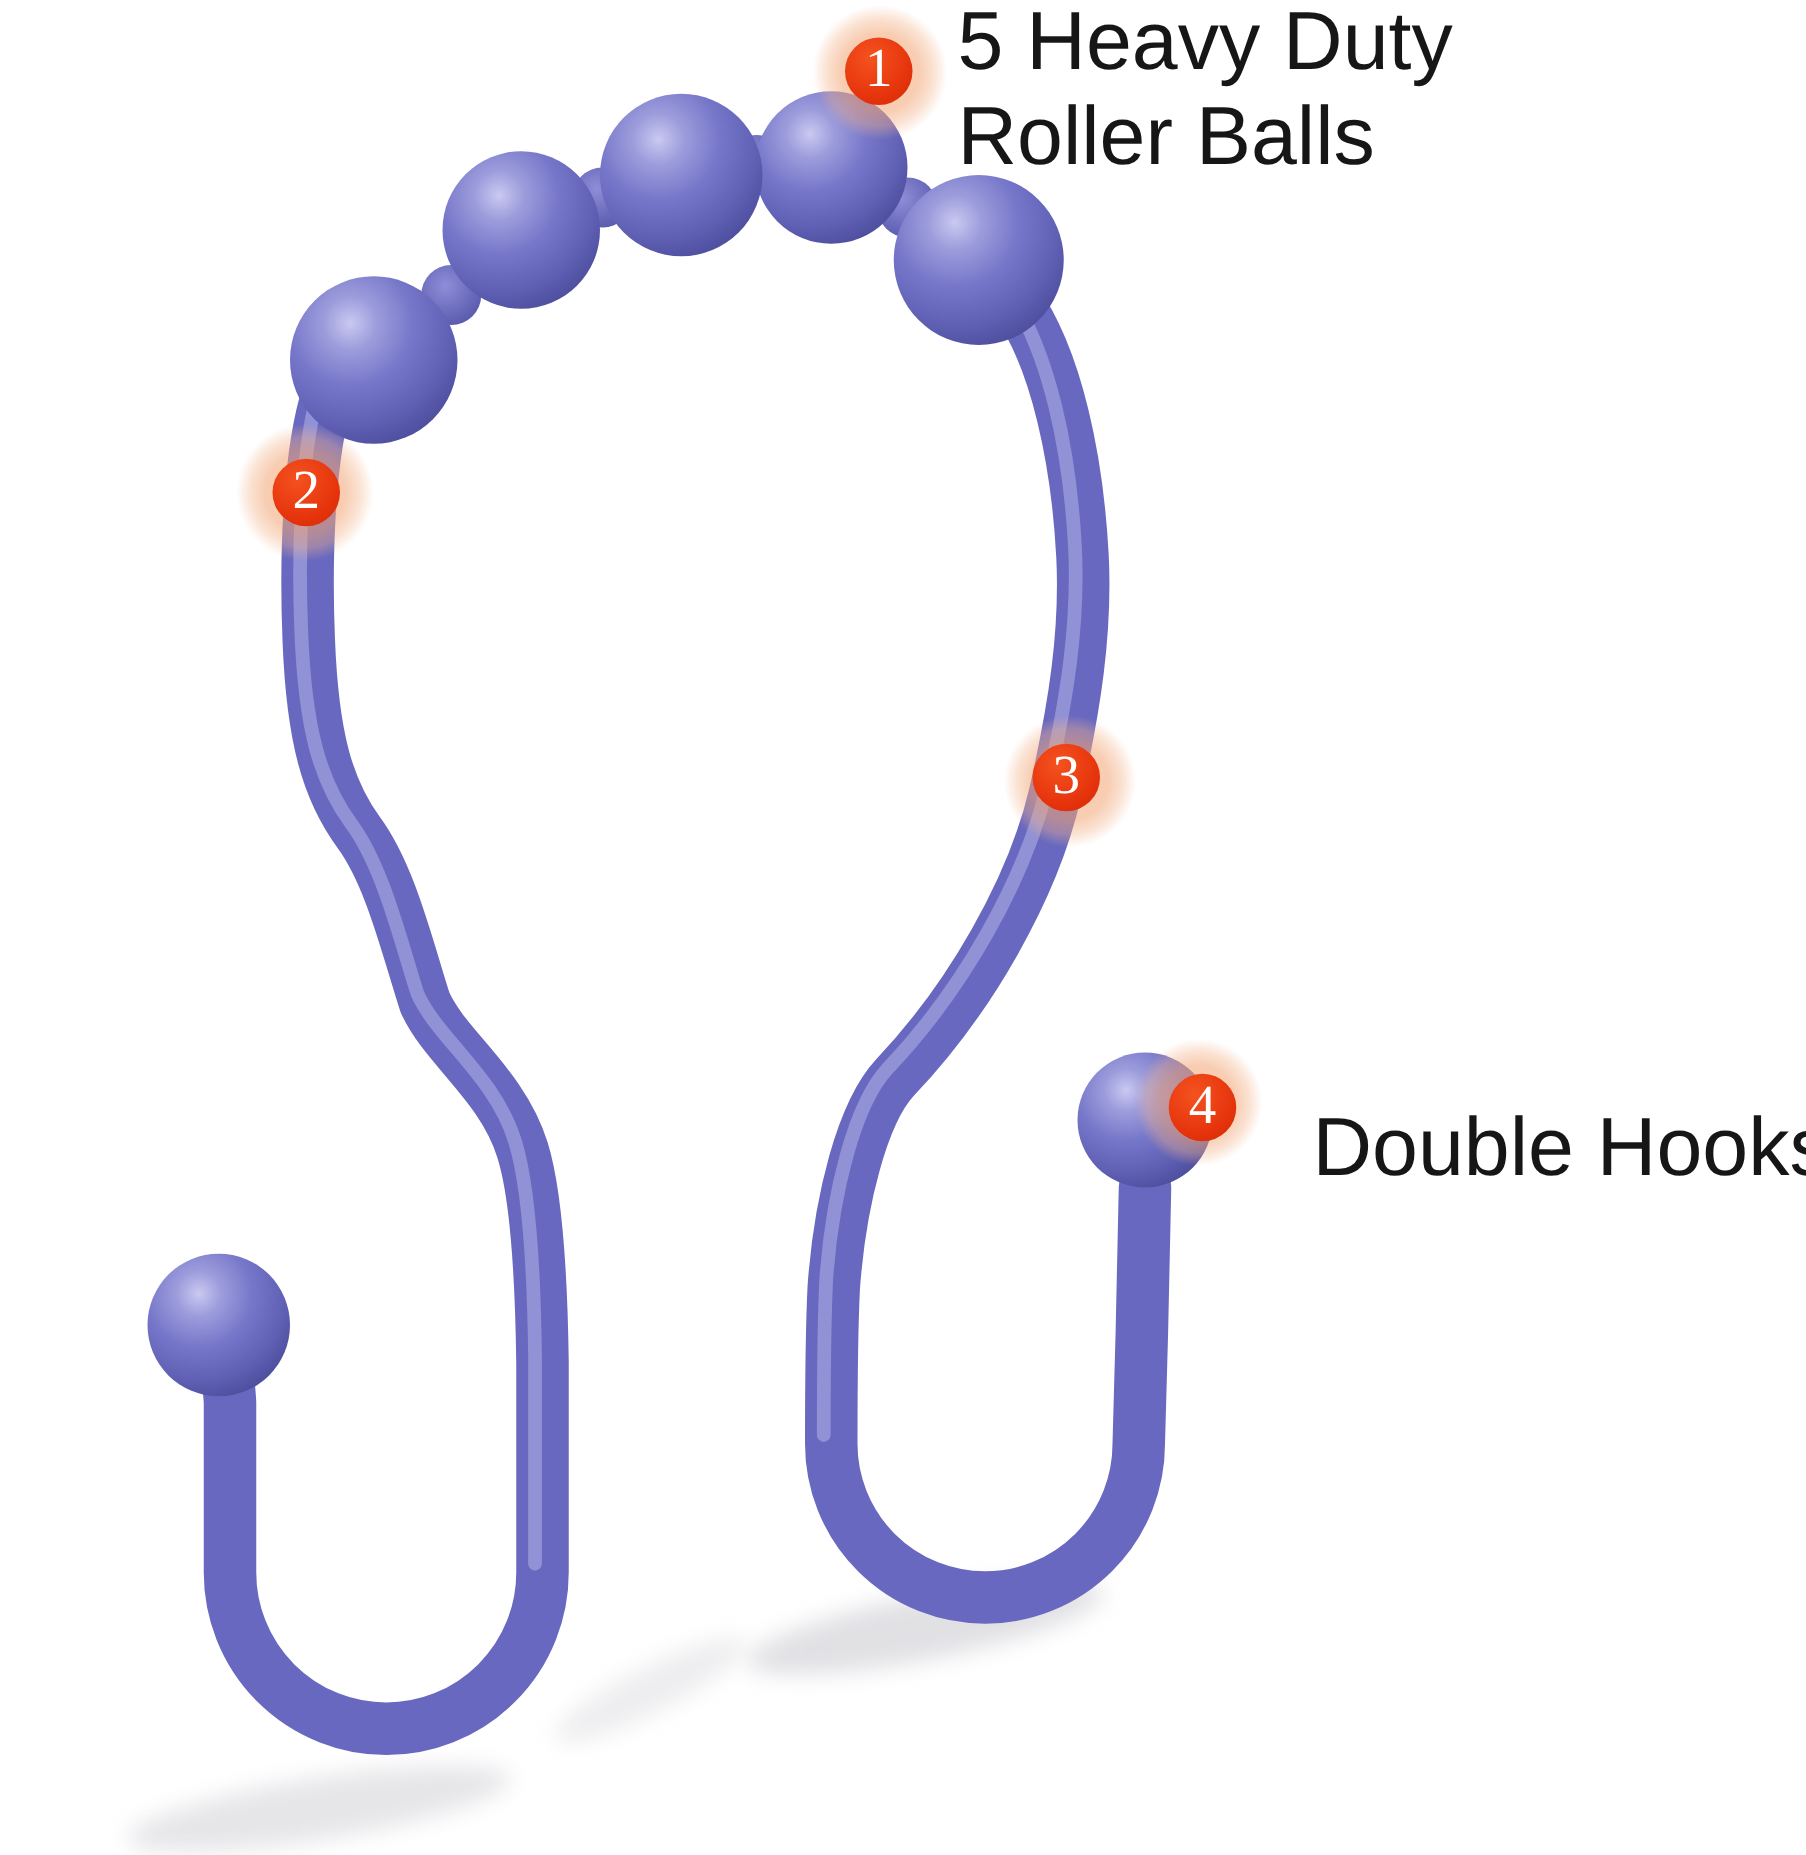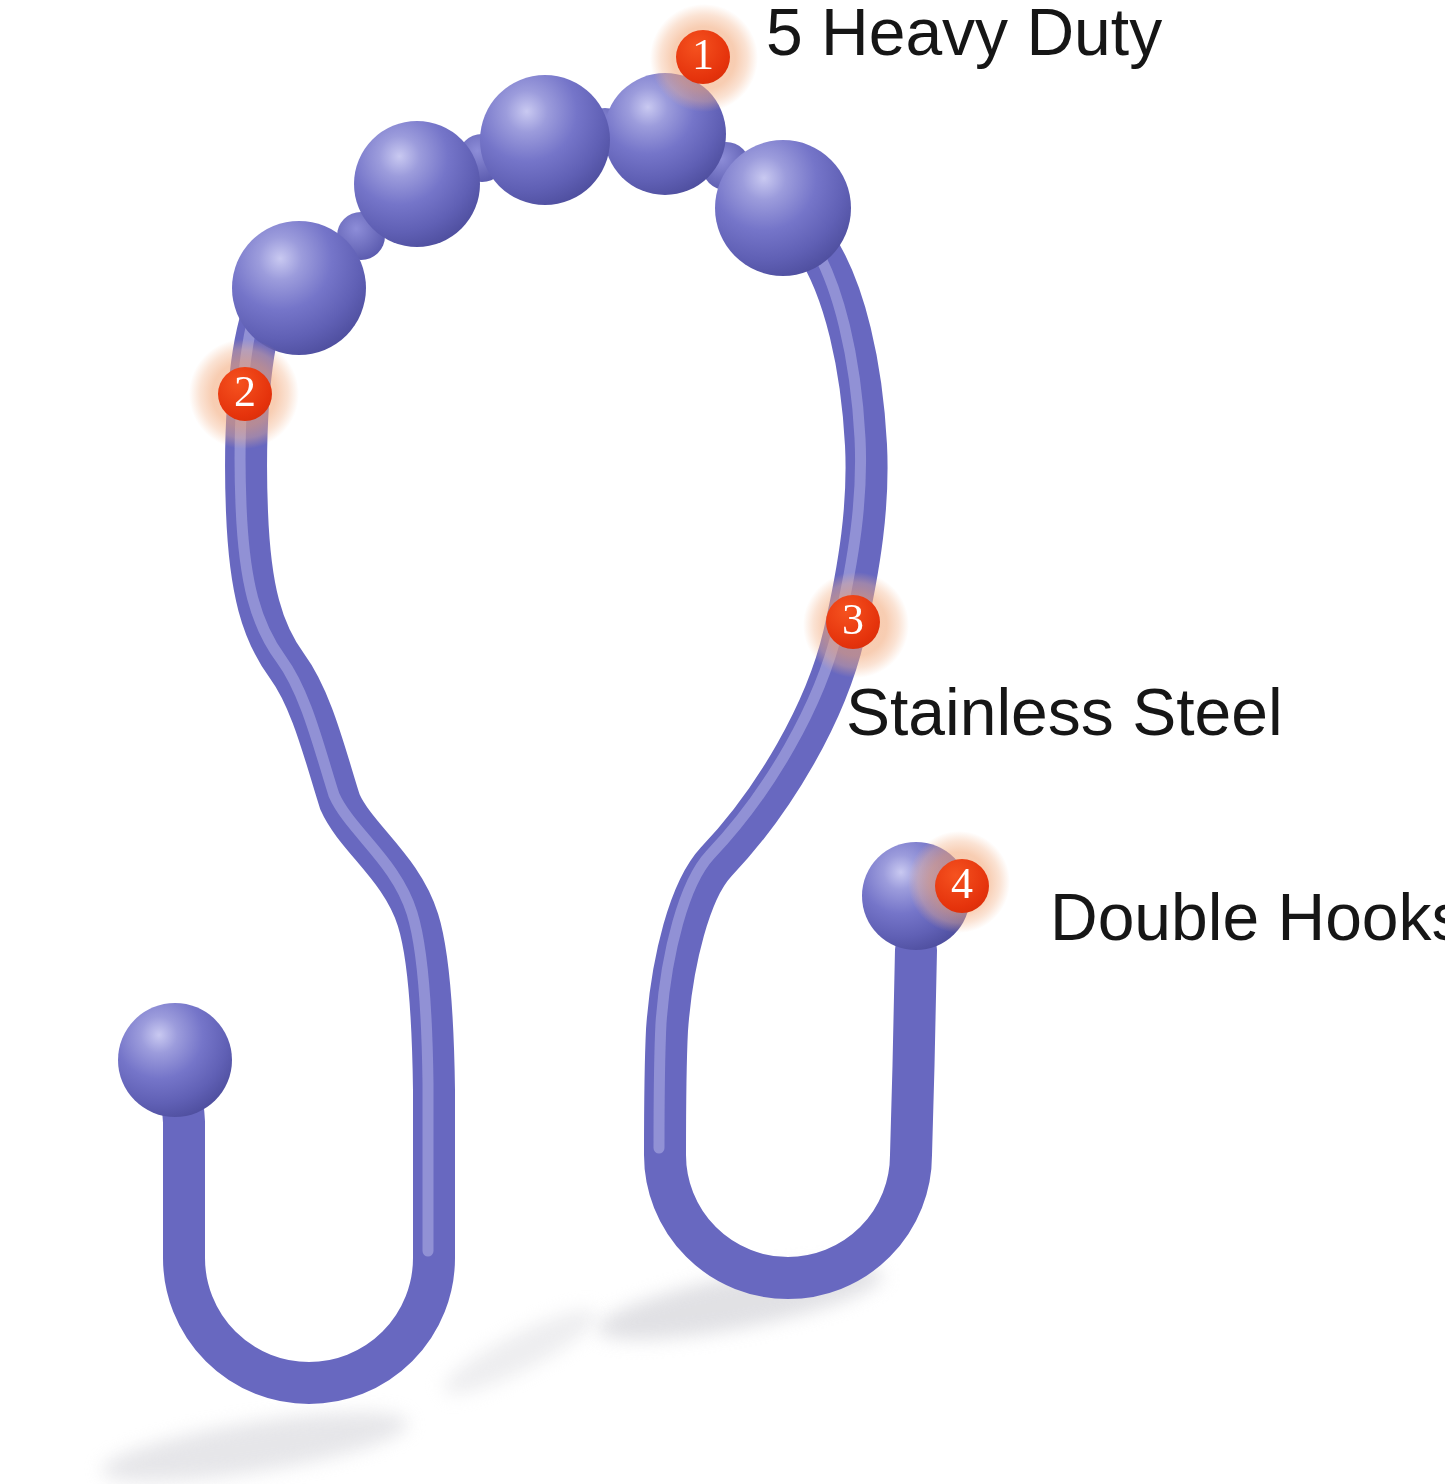--- a/index.html
+++ b/index.html
@@ -155,21 +155,19 @@
   </div>
   <div class="badge" style="left:826px; top:595px;">
     <span>3</span>
   </div>
   <div class="badge" style="left:935px; top:859px;">
     <span>4</span>
   </div>
 
   <div class="label" style="left:766px; top:-6px;">
     <span>5 Heavy Duty</span>
-  </div>
-  <div class="label" style="left:846px; top:674px;">
-    <span>Stainless Steel</span>
+    <span>Roller Balls</span>
   </div>
   <div class="label" style="left:1050px; top:879px;">
     <span>Double Hooks</span>
   </div>
 
 </div>
 
 </body></html>

